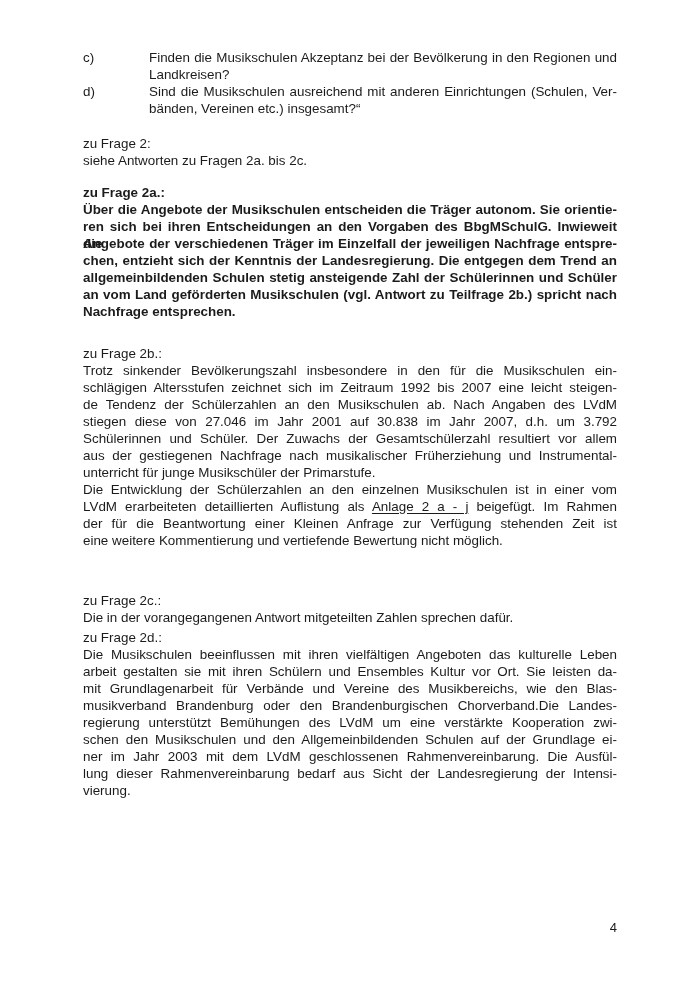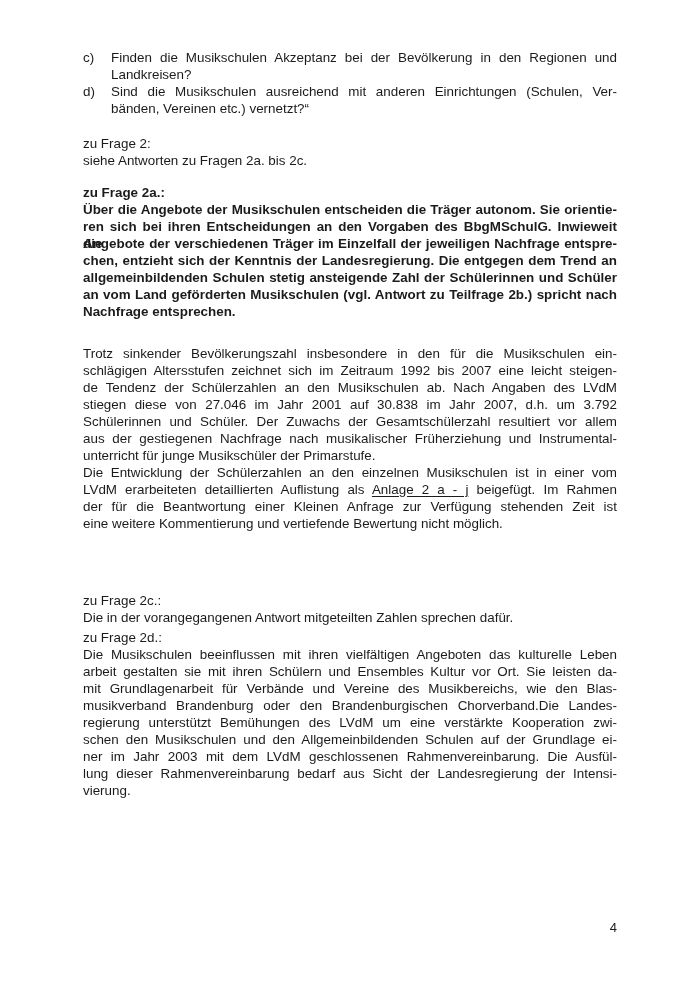--- a/index.html
+++ b/index.html
@@ -36,21 +36,21 @@
     height: 17px;
     line-height: 17px;
     font-size: 13.4px;
   }
   .jl {
     text-align: justify;
     text-align-last: justify;
   }
   .list-item { position: relative; }
   .marker { position: absolute; left: 0; top: 0; }
-  .item-lines { margin-left: 28px; }
+  .item-lines { margin-left: 66px; }
   .u { text-decoration: underline; text-underline-offset: 2px; }
   .page-num {
     position: absolute;
     left: 83px; top: 920px;
     width: 534px;
     text-align: right;
     font-size: 13px;
     line-height: 16px;
   }
 </style>
@@ -64,39 +64,40 @@
           <span class="marker line">c)</span>
           <div class="item-lines">
             <div class="line jl">Finden die Musikschulen Akzeptanz bei der Bevölkerung in den Regionen und</div>
             <div class="line">Landkreisen?</div>
           </div>
         </div>
         <div class="list-item">
           <span class="marker line">d)</span>
           <div class="item-lines">
             <div class="line jl">Sind die Musikschulen ausreichend mit anderen Einrichtungen (Schulen, Ver-</div>
-            <div class="line">bänden, Vereinen etc.) vernetzt?“</div>
+            <div class="line">bänden, Vereinen etc.) insgesamt?“</div>
           </div>
         </div>
       </div>
       <div class="block b1">
         <div class="line heading">zu Frage 2:</div>
         <div class="line">siehe Antworten zu Fragen 2a. bis 2c.</div>
       </div>
       <div class="block b2">
         <div class="line heading">zu Frage 2a.:</div>
         <div class="line jl">Über die Angebote der Musikschulen entscheiden die Träger autonom. Sie orientie-</div>
         <div class="line jl">ren sich bei ihren Entscheidungen an den Vorgaben des BbgMSchulG. Inwieweit die</div>
         <div class="line jl">Angebote der verschiedenen Träger im Einzelfall der jeweiligen Nachfrage entspre-</div>
         <div class="line jl">chen, entzieht sich der Kenntnis der Landesregierung. Die entgegen dem Trend an</div>
         <div class="line jl">allgemeinbildenden Schulen stetig ansteigende Zahl der Schülerinnen und Schüler</div>
         <div class="line jl">an vom Land geförderten Musikschulen (vgl. Antwort zu Teilfrage 2b.) spricht nach</div>
         <div class="line">Nachfrage entsprechen.</div>
       </div>
       <div class="block b3">
+        <div class="line heading">zu Frage 2b.:</div>
         <div class="line jl">Trotz sinkender Bevölkerungszahl insbesondere in den für die Musikschulen ein-</div>
         <div class="line jl">schlägigen Altersstufen zeichnet sich im Zeitraum 1992 bis 2007 eine leicht steigen-</div>
         <div class="line jl">de Tendenz der Schülerzahlen an den Musikschulen ab. Nach Angaben des LVdM</div>
         <div class="line jl">stiegen diese von 27.046 im Jahr 2001 auf 30.838 im Jahr 2007, d.h. um 3.792</div>
         <div class="line jl">Schülerinnen und Schüler. Der Zuwachs der Gesamtschülerzahl resultiert vor allem</div>
         <div class="line jl">aus der gestiegenen Nachfrage nach musikalischer Früherziehung und Instrumental-</div>
         <div class="line">unterricht für junge Musikschüler der Primarstufe.</div>
         <div class="line jl">Die Entwicklung der Schülerzahlen an den einzelnen Musikschulen ist in einer vom</div>
         <div class="line jl"><span>LVdM erarbeiteten detaillierten Auflistung als </span><span class="u">Anlage 2 a - j</span><span> beigefügt. Im Rahmen</span></div>
         <div class="line jl">der für die Beantwortung einer Kleinen Anfrage zur Verfügung stehenden Zeit ist</div>

